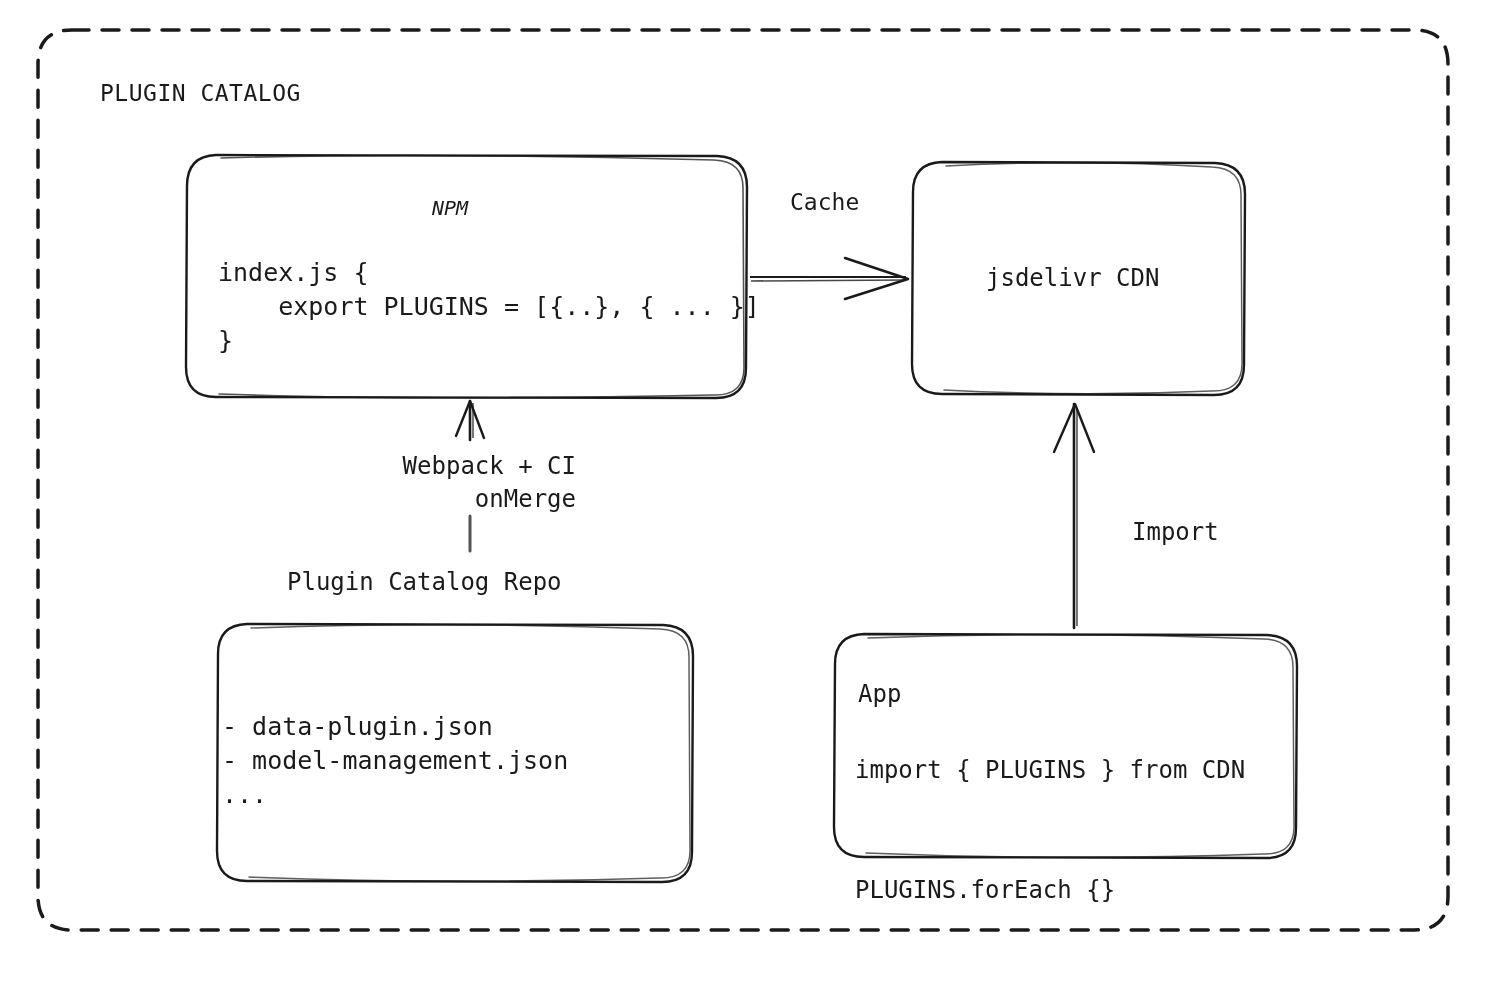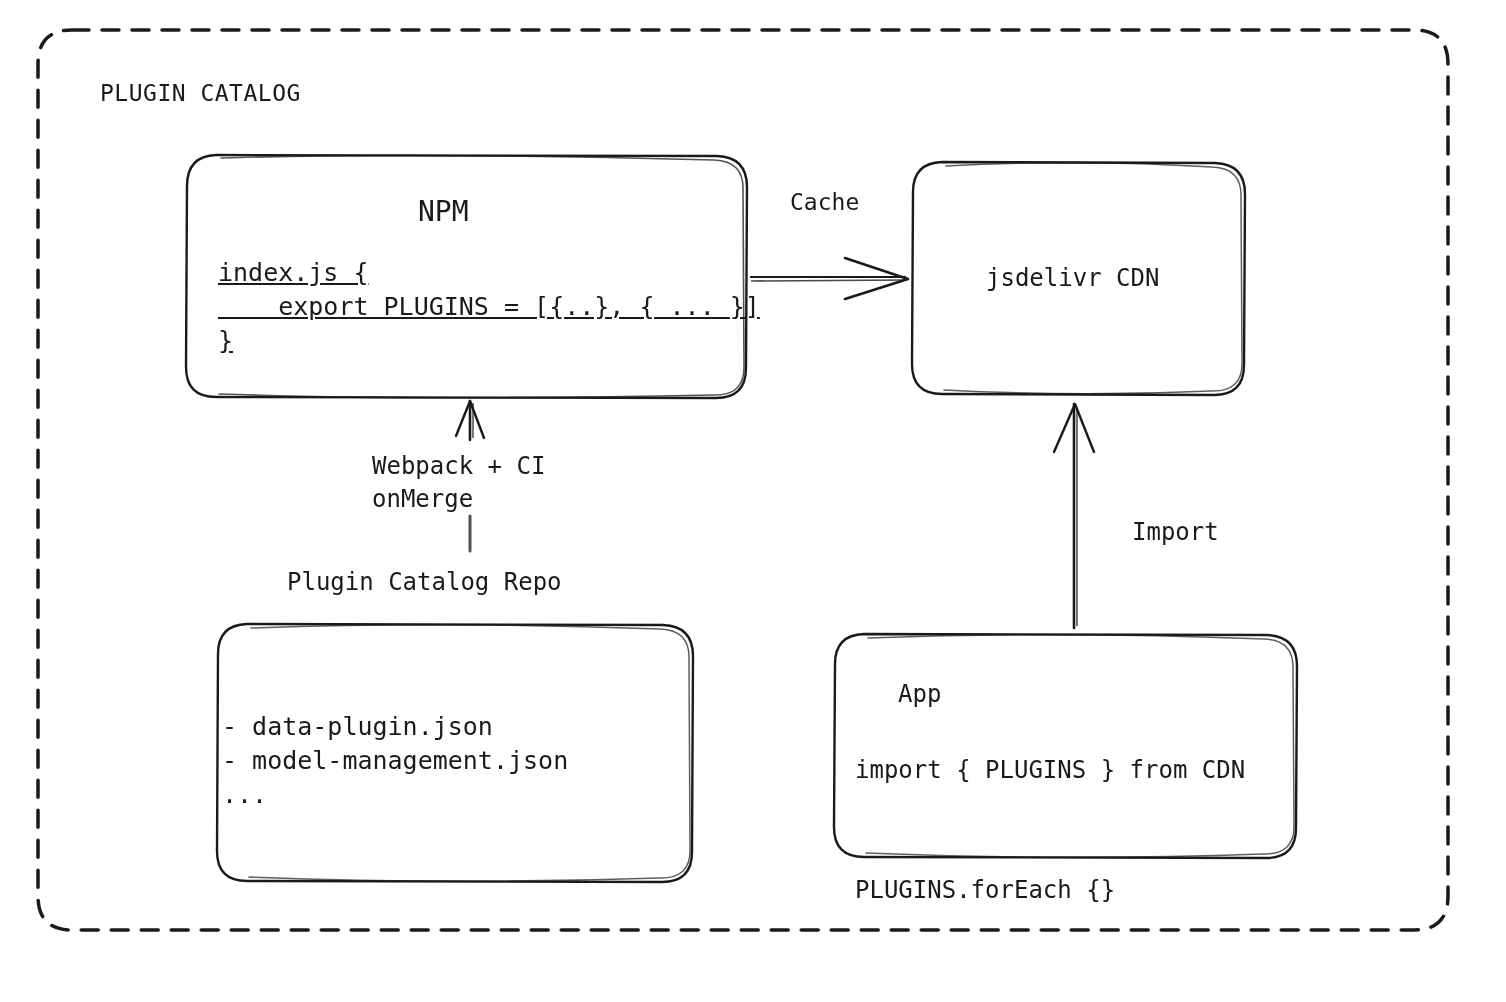--- a/index.html
+++ b/index.html
@@ -38,30 +38,30 @@
   
   #group-title {
     left: 100px;
     top: 82px;
     font-size: 23px;
     letter-spacing: 0.5px;
   }
 
   
   #npm-title {
-    left: 418px;
+    left: 432px;
     top: 198px;
-    font-size: 28px;
+    font-size: 20px;
+    font-style: italic;
   }
   #npm-code {
     left: 218px;
     top: 256px;
     font-size: 25px;
     line-height: 34px;
-    text-decoration: underline;
   }
 
   
   #cdn-title {
     left: 986px;
     top: 266px;
     font-size: 24px;
     text-align: right;
   }
 
@@ -76,41 +76,40 @@
     top: 710px;
     font-size: 25px;
     line-height: 34px;
   }
 
   
   #app-title {
     left: 858px;
     top: 682px;
     font-size: 24px;
-    margin-left: 40px;
   }
   #app-code {
     left: 855px;
     top: 740px;
     font-size: 24px;
     line-height: 60px;
   }
 
   
   #label-cache {
     left: 790px;
     top: 191px;
     font-size: 23px;
   }
   #label-build {
-    left: 372px;
+    left: 380px;
     top: 450px;
     font-size: 24px;
     line-height: 33px;
-    text-align: left;
+    text-align: right;
     width: 196px;
   }
   #label-import {
     left: 1108px;
     top: 520px;
     font-size: 24px;
     margin-left: 24px;
   }
 </style>
 </head>

